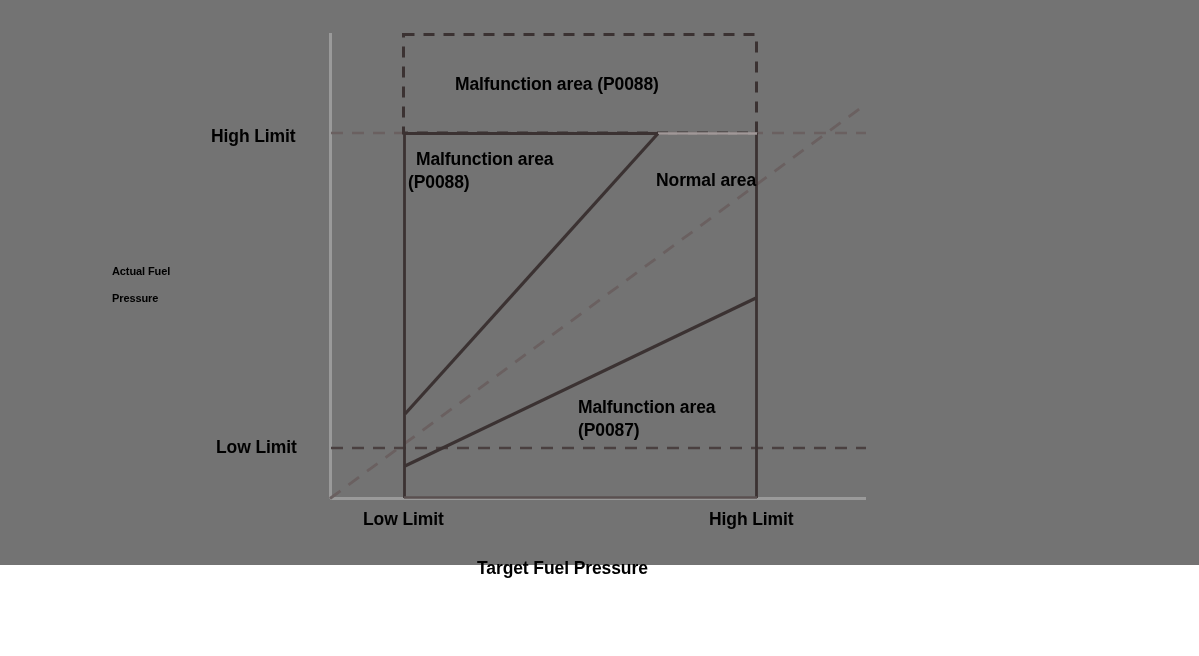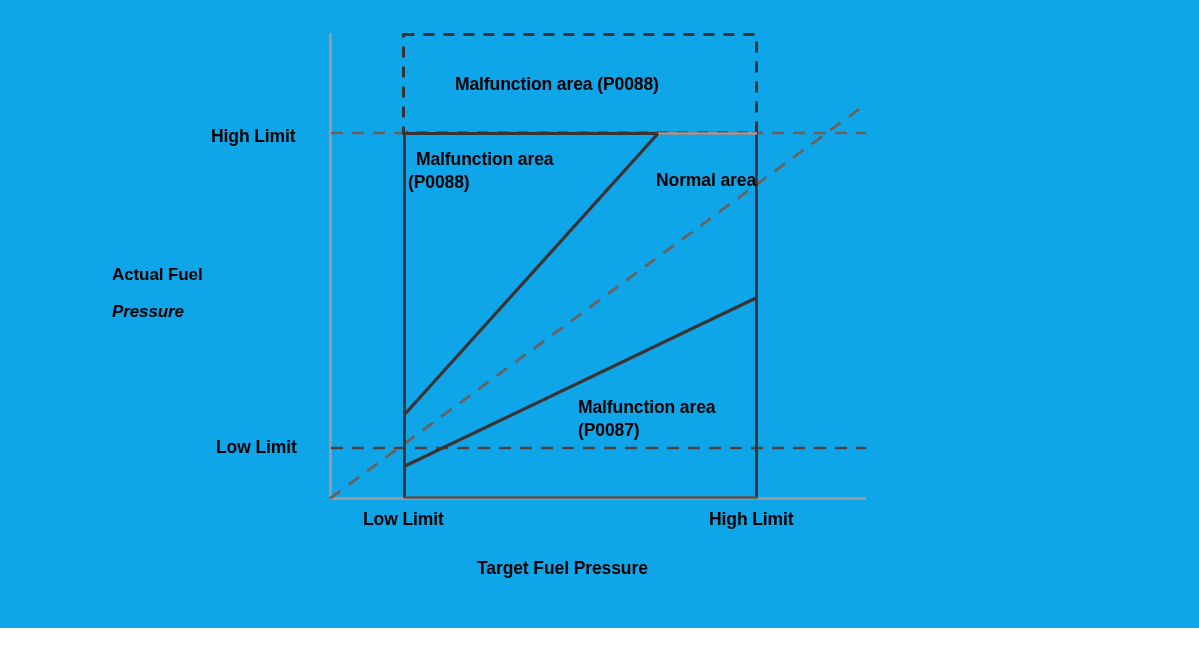--- a/index.html
+++ b/index.html
@@ -9,42 +9,42 @@
   }
   body {
     width: 1199px;
     height: 656px;
     font-family: "Liberation Sans", sans-serif;
     overflow: hidden;
   }
   #diagram-root {
     position: relative;
     width: 1199px;
-    height: 628px;
-    background: #0ea5e9;
+    height: 565px;
+    background: #737373;
   }
   svg.diagram-svg {
     position: absolute;
     left: 0;
     top: 0;
     width: 1199px;
     height: 656px;
     display: block;
   }
   .lbl {
     position: absolute;
     font-family: "Liberation Sans", sans-serif;
     font-weight: bold;
     color: #000000;
     white-space: pre;
     line-height: 1.22;
     letter-spacing: -0.1px;
   }
   .lbl-18 { font-size: 17.5px; }
-  .lbl-17 { font-size: 17px; }
+  .lbl-17 { font-size: 11px; }
 </style>
 </head>
 <body>
 
 <div id="diagram-root">
 
   <svg class="diagram-svg" viewBox="0 0 1199 656">
 
     <line x1="330.5" y1="33" x2="330.5" y2="498.5" stroke="#9a9a9a" stroke-width="3"></line>
 
@@ -82,21 +82,21 @@
   <div class="lbl lbl-18" style="left:624px; top:170px;margin-left:32px;">Normal area</div>
 
   <div class="lbl lbl-18" style="left:578px; top:397px;">Malfunction area</div>
   <div class="lbl lbl-18" style="left:578px; top:420px;">(P0087)</div>
 
   <div class="lbl lbl-18" style="left:211px; top:126px;">High Limit</div>
 
   <div class="lbl lbl-18" style="left:216px; top:437px;">Low Limit</div>
 
   <div class="lbl lbl-17" style="left:112px; top:265px;">Actual Fuel</div>
-  <div class="lbl lbl-17" style="left:112px; top:302px;font-style:italic;">Pressure</div>
+  <div class="lbl lbl-17" style="left:112px; top:292px;">Pressure</div>
 
   <div class="lbl lbl-18" style="left:363px; top:509px;">Low Limit</div>
 
   <div class="lbl lbl-18" style="left:709px; top:509px;">High Limit</div>
 
   <div class="lbl lbl-18" style="left:477px; top:558px;">Target Fuel Pressure</div>
 
 </div>
 
 </body></html>

